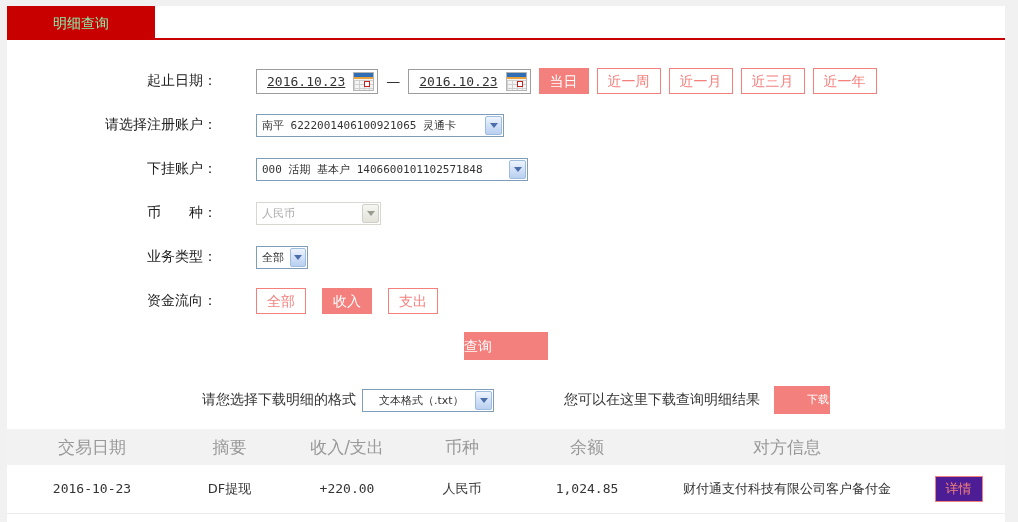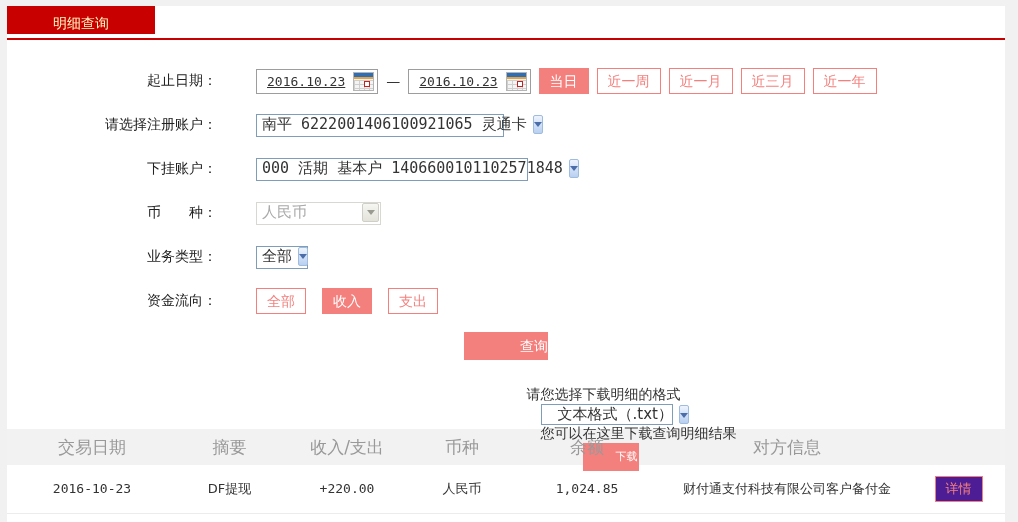--- a/index.html
+++ b/index.html
@@ -15,22 +15,22 @@
     width:998px; height:516px;
     background:#ffffff;
   }
   
   .tabstrip {
     height:34px;
     border-bottom:2px solid #c80000;
   }
   .tab {
     display:inline-block;
-    width:148px; height:28px; line-height:34px;
-    background:#c80000; color:#fef9c3;
+    width:148px; height:34px; line-height:34px;
+    background:#c80000; color:#86efac;
     text-align:center; font-size:14px;
     cursor:pointer;
   }
   
   .form { padding-top:28px; }
   .frow {
     display:flex; align-items:center;
     margin-bottom:18px; height:26px;
     font-size:14px;
     gap:32px;
@@ -63,23 +63,23 @@
     background-position:0 0,0 4px,0 7px,0 7px;
   }
   .cal::after {
     content:""; position:absolute; right:3px; bottom:3px;
     width:4px; height:4px; border:1px solid #c42222; background:#fff;
   }
   .dash { margin:0 8px; font-size:14px; color:#333; }
 
   
   .select {
-    display:inline-flex; align-items:flex-start;
+    display:inline-flex; align-items:center;
     border:1px solid #7f9db9; background:#fff;
-    height:23px; font-size:15px; cursor:pointer;
+    height:23px; font-size:11px; cursor:pointer;
   }
   .select .txt { padding:0 6px 0 5px; flex:1; white-space:nowrap; }
   .select .arrow {
     width:17px; height:19px; margin-right:1px;
     border:1px solid #9ebcdd; border-radius:2px;
     background:linear-gradient(#eef4fd 0%,#cfdff7 55%,#b9d0f0 100%);
     display:flex; align-items:center; justify-content:center;
   }
   .select .arrow::after {
     content:""; width:0; height:0;
@@ -101,27 +101,27 @@
     padding:0 10px; margin-right:8px;
   }
   .sbtn.fill { background:#f4807d; color:#fff; border-color:#f4807d; }
   .quick { margin-left:8px; }
   .flow .sbtn { margin-right:16px; min-width:46px; }
 
   .queryrow { text-align:center; margin:18px 0 0 0; }
   .query-btn {
     display:inline-block; width:84px; height:28px; line-height:28px;
     background:#f4807d; color:#fff; font-size:14px;
-    text-align:right; cursor:pointer; border:none;
+    text-align:left; cursor:pointer; border:none;
   }
 
   
   .dlrow {
     display:flex; align-items:center;
-    margin:26px 0 0 195px; height:28px; font-size:14px;flex-direction:column;
+    margin:26px 0 0 195px; height:28px; font-size:14px;
   }
   .dlrow .select { margin-left:6px; width:132px;padding-left:11px; }
   .dl-hint { margin-left:70px; }
   .dl-btn {
     display:inline-block; margin-left:14px;
     width:56px; height:28px; line-height:28px;
     background:#f4807d; color:#fff; font-size:11px;
     text-align:center; cursor:pointer;padding-left:32px;
   }
 

